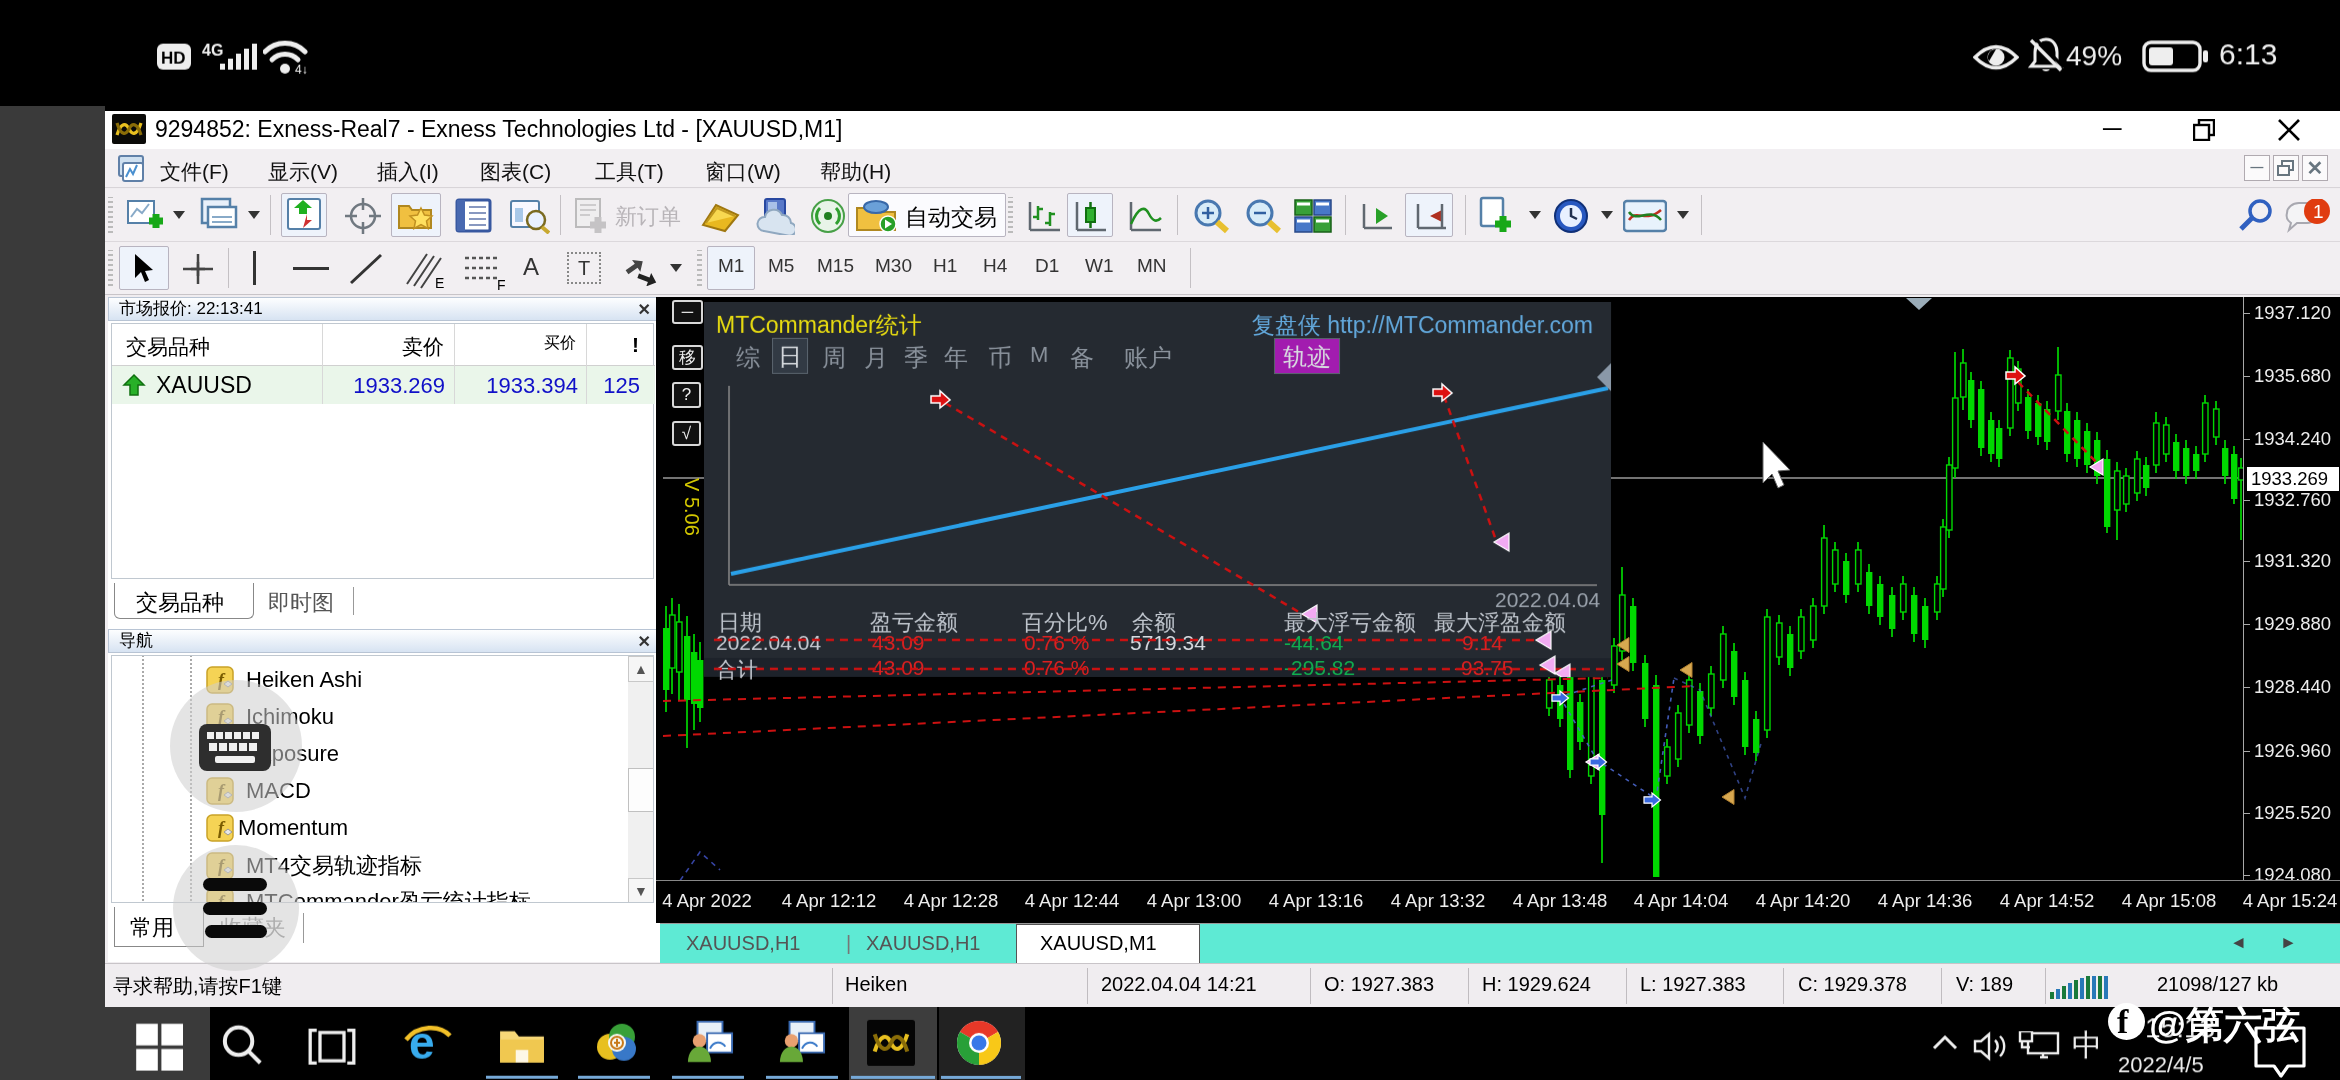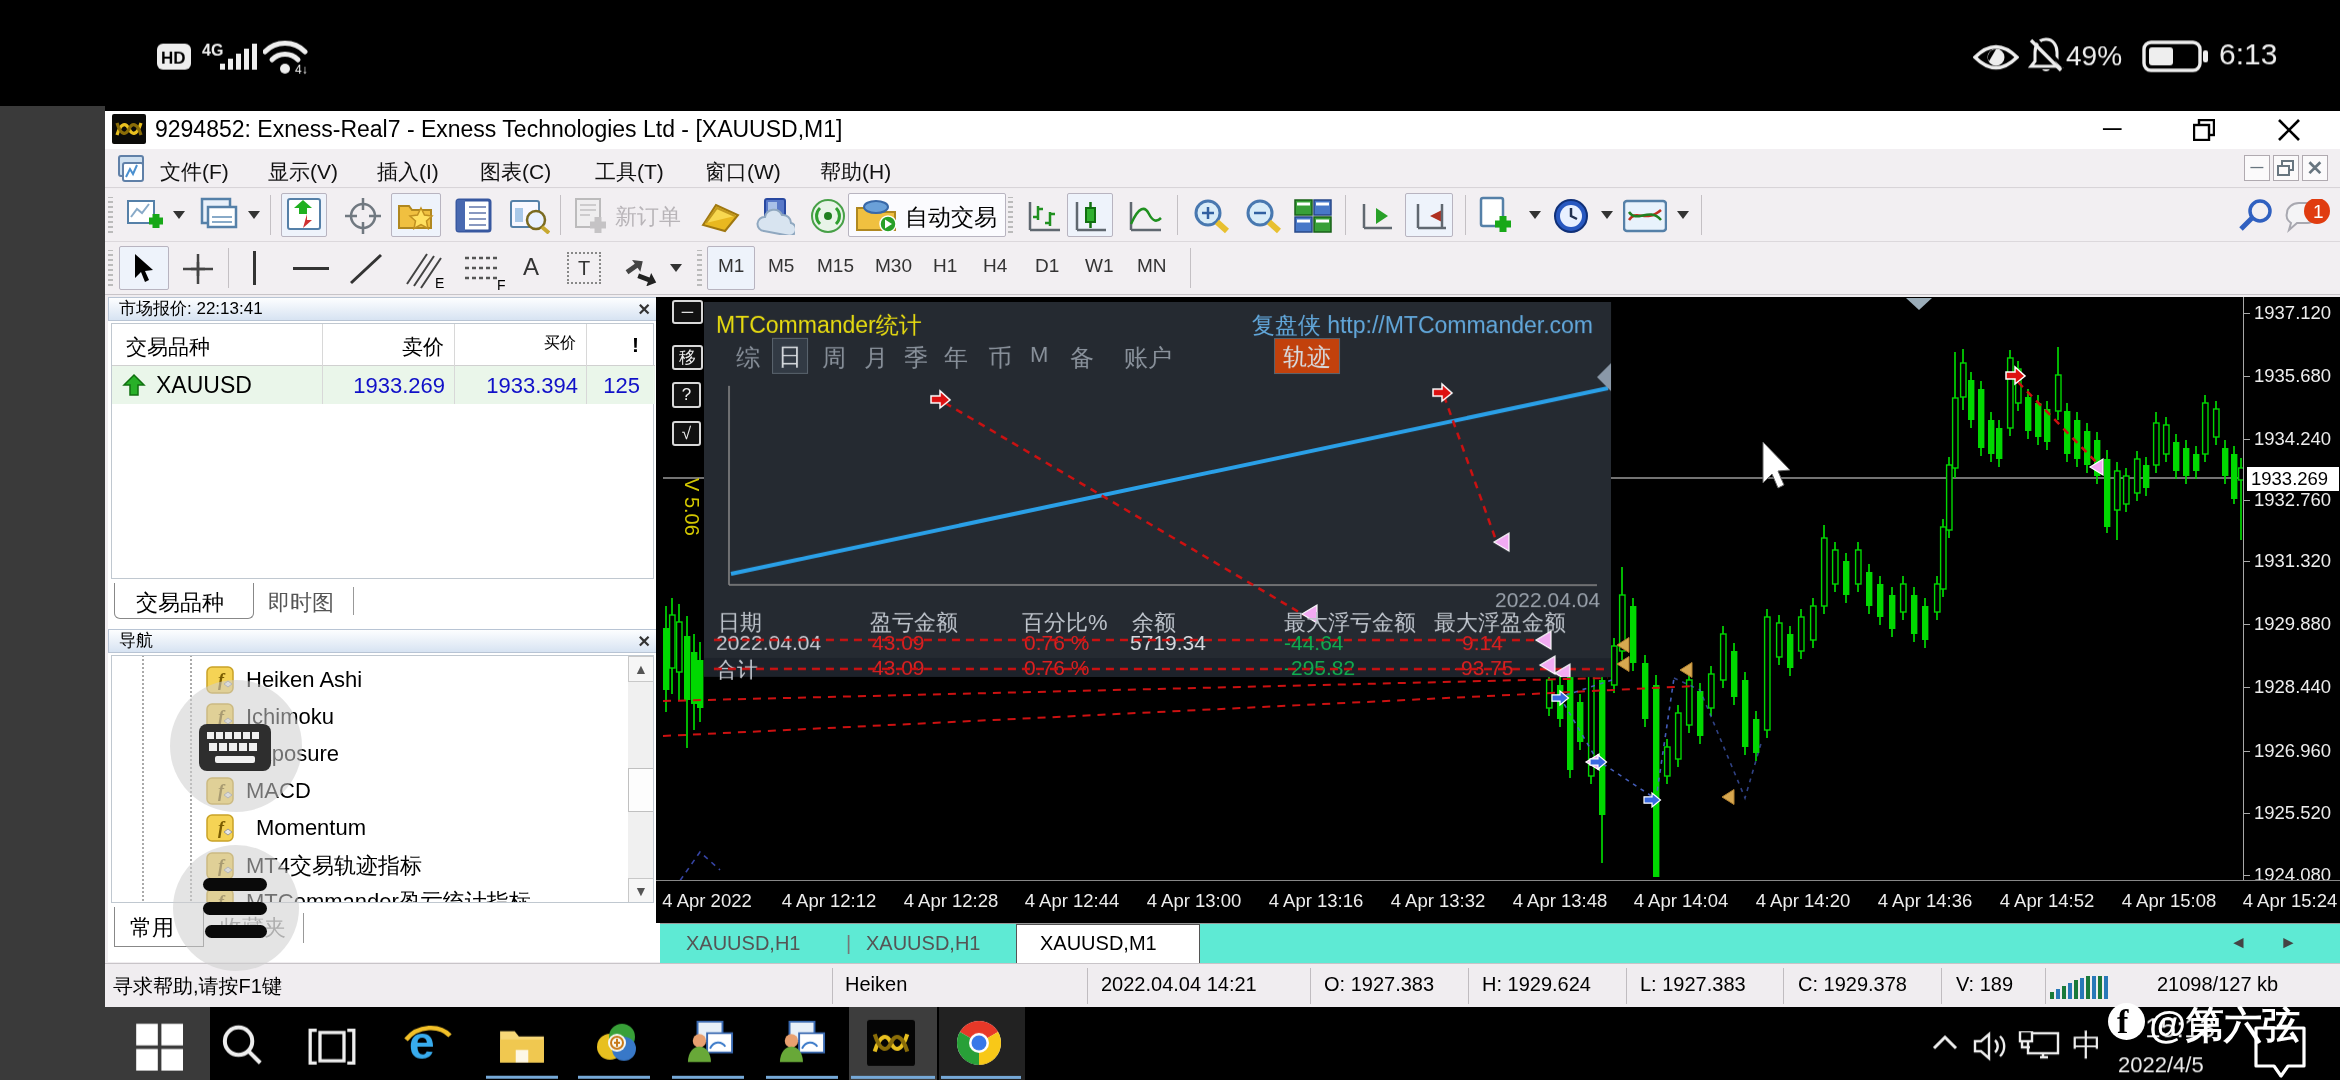--- a/index.html
+++ b/index.html
@@ -409,21 +409,21 @@
             <path d="M 18 18 l 4 -3 l 4 3 l -4 3 Z" fill="#e8e8e8" stroke="#999" stroke-width="1"></path>
           </svg>
 <span style="margin-left:12px">MACD</span>
         </div>
 <div style="position:absolute;left:94px;top:156px;height:32px;display:flex;align-items:center;font-size:22px">
 <svg width="28" height="28" viewBox="0 0 28 28">
             <rect x="1" y="1" width="26" height="26" rx="5" fill="#f5d355" stroke="#c9a227" stroke-width="1.5"></rect>
             <text x="12" y="20" font-size="18" font-style="italic" font-weight="bold" fill="#7a5c00" font-family="Liberation Serif">f</text>
             <path d="M 18 18 l 4 -3 l 4 3 l -4 3 Z" fill="#e8e8e8" stroke="#999" stroke-width="1"></path>
           </svg>
-<span style="margin-left:22px">Momentum</span>
+<span style="margin-left:4px">Momentum</span>
         </div>
 <div style="position:absolute;left:94px;top:194px;height:32px;display:flex;align-items:center;font-size:22px">
 <svg width="28" height="28" viewBox="0 0 28 28">
             <rect x="1" y="1" width="26" height="26" rx="5" fill="#f5d355" stroke="#c9a227" stroke-width="1.5"></rect>
             <text x="12" y="20" font-size="18" font-style="italic" font-weight="bold" fill="#7a5c00" font-family="Liberation Serif">f</text>
             <path d="M 18 18 l 4 -3 l 4 3 l -4 3 Z" fill="#e8e8e8" stroke="#999" stroke-width="1"></path>
           </svg>
 <span style="margin-left:12px">MT4交易轨迹指标</span>
         </div>
 <div style="position:absolute;left:94px;top:230px;height:32px;display:flex;align-items:center;font-size:22px">
@@ -708,21 +708,21 @@
     <span class="abs" style="left:32px">综</span>
     <span class="abs" style="left:68px;top:-4px;width:36px;height:36px;background:#323a44;border:1px solid #5a646e;color:#d8dce0;text-align:center;line-height:36px">日</span>
     <span class="abs" style="left:118px">周</span>
     <span class="abs" style="left:160px">月</span>
     <span class="abs" style="left:200px">季</span>
     <span class="abs" style="left:240px">年</span>
     <span class="abs" style="left:284px">币</span>
     <span class="abs" style="left:326px;font-size:22px">M</span>
     <span class="abs" style="left:366px">备</span>
     <span class="abs" style="left:420px">账户</span>
-    <span class="abs" style="left:570px;top:-4px;width:66px;height:36px;background:#c2410c;border:1px solid #5a646e;color:#d8dce0;text-align:center;line-height:36px">轨迹</span>
+    <span class="abs" style="left:570px;top:-4px;width:66px;height:36px;background:#a21caf;border:1px solid #5a646e;color:#d8dce0;text-align:center;line-height:36px">轨迹</span>
   </div>
   <svg width="907" height="375" viewBox="0 0 907 375" style="position:absolute;left:0;top:0">
     <line x1="25" y1="84" x2="25" y2="283" stroke="#888" stroke-width="1.5"></line>
     <line x1="25" y1="283" x2="893" y2="283" stroke="#888" stroke-width="1.5"></line>
     <line x1="27" y1="272" x2="904" y2="86" stroke="#2aa0e8" stroke-width="4"></line>
     <line x1="241" y1="101" x2="600" y2="313" stroke="#cc1111" stroke-width="2.5" stroke-dasharray="7 6"></line>
     <line x1="740" y1="94" x2="792" y2="238" stroke="#cc1111" stroke-width="2.5" stroke-dasharray="7 6"></line>
     <path d="M 227 94 L 236 94 L 236 89 L 246 98 L 236 106 L 236 101 L 227 101 Z" fill="#dd1111" stroke="#fff" stroke-width="1.5"></path>
 <path d="M 729 87 L 738 87 L 738 82 L 748 91 L 738 99 L 738 94 L 729 94 Z" fill="#dd1111" stroke="#fff" stroke-width="1.5"></path>
 <path d="M 598 312 L 613 303 L 613 321 Z" fill="#f2aaf2" stroke="#fff" stroke-width="1.2"></path>

